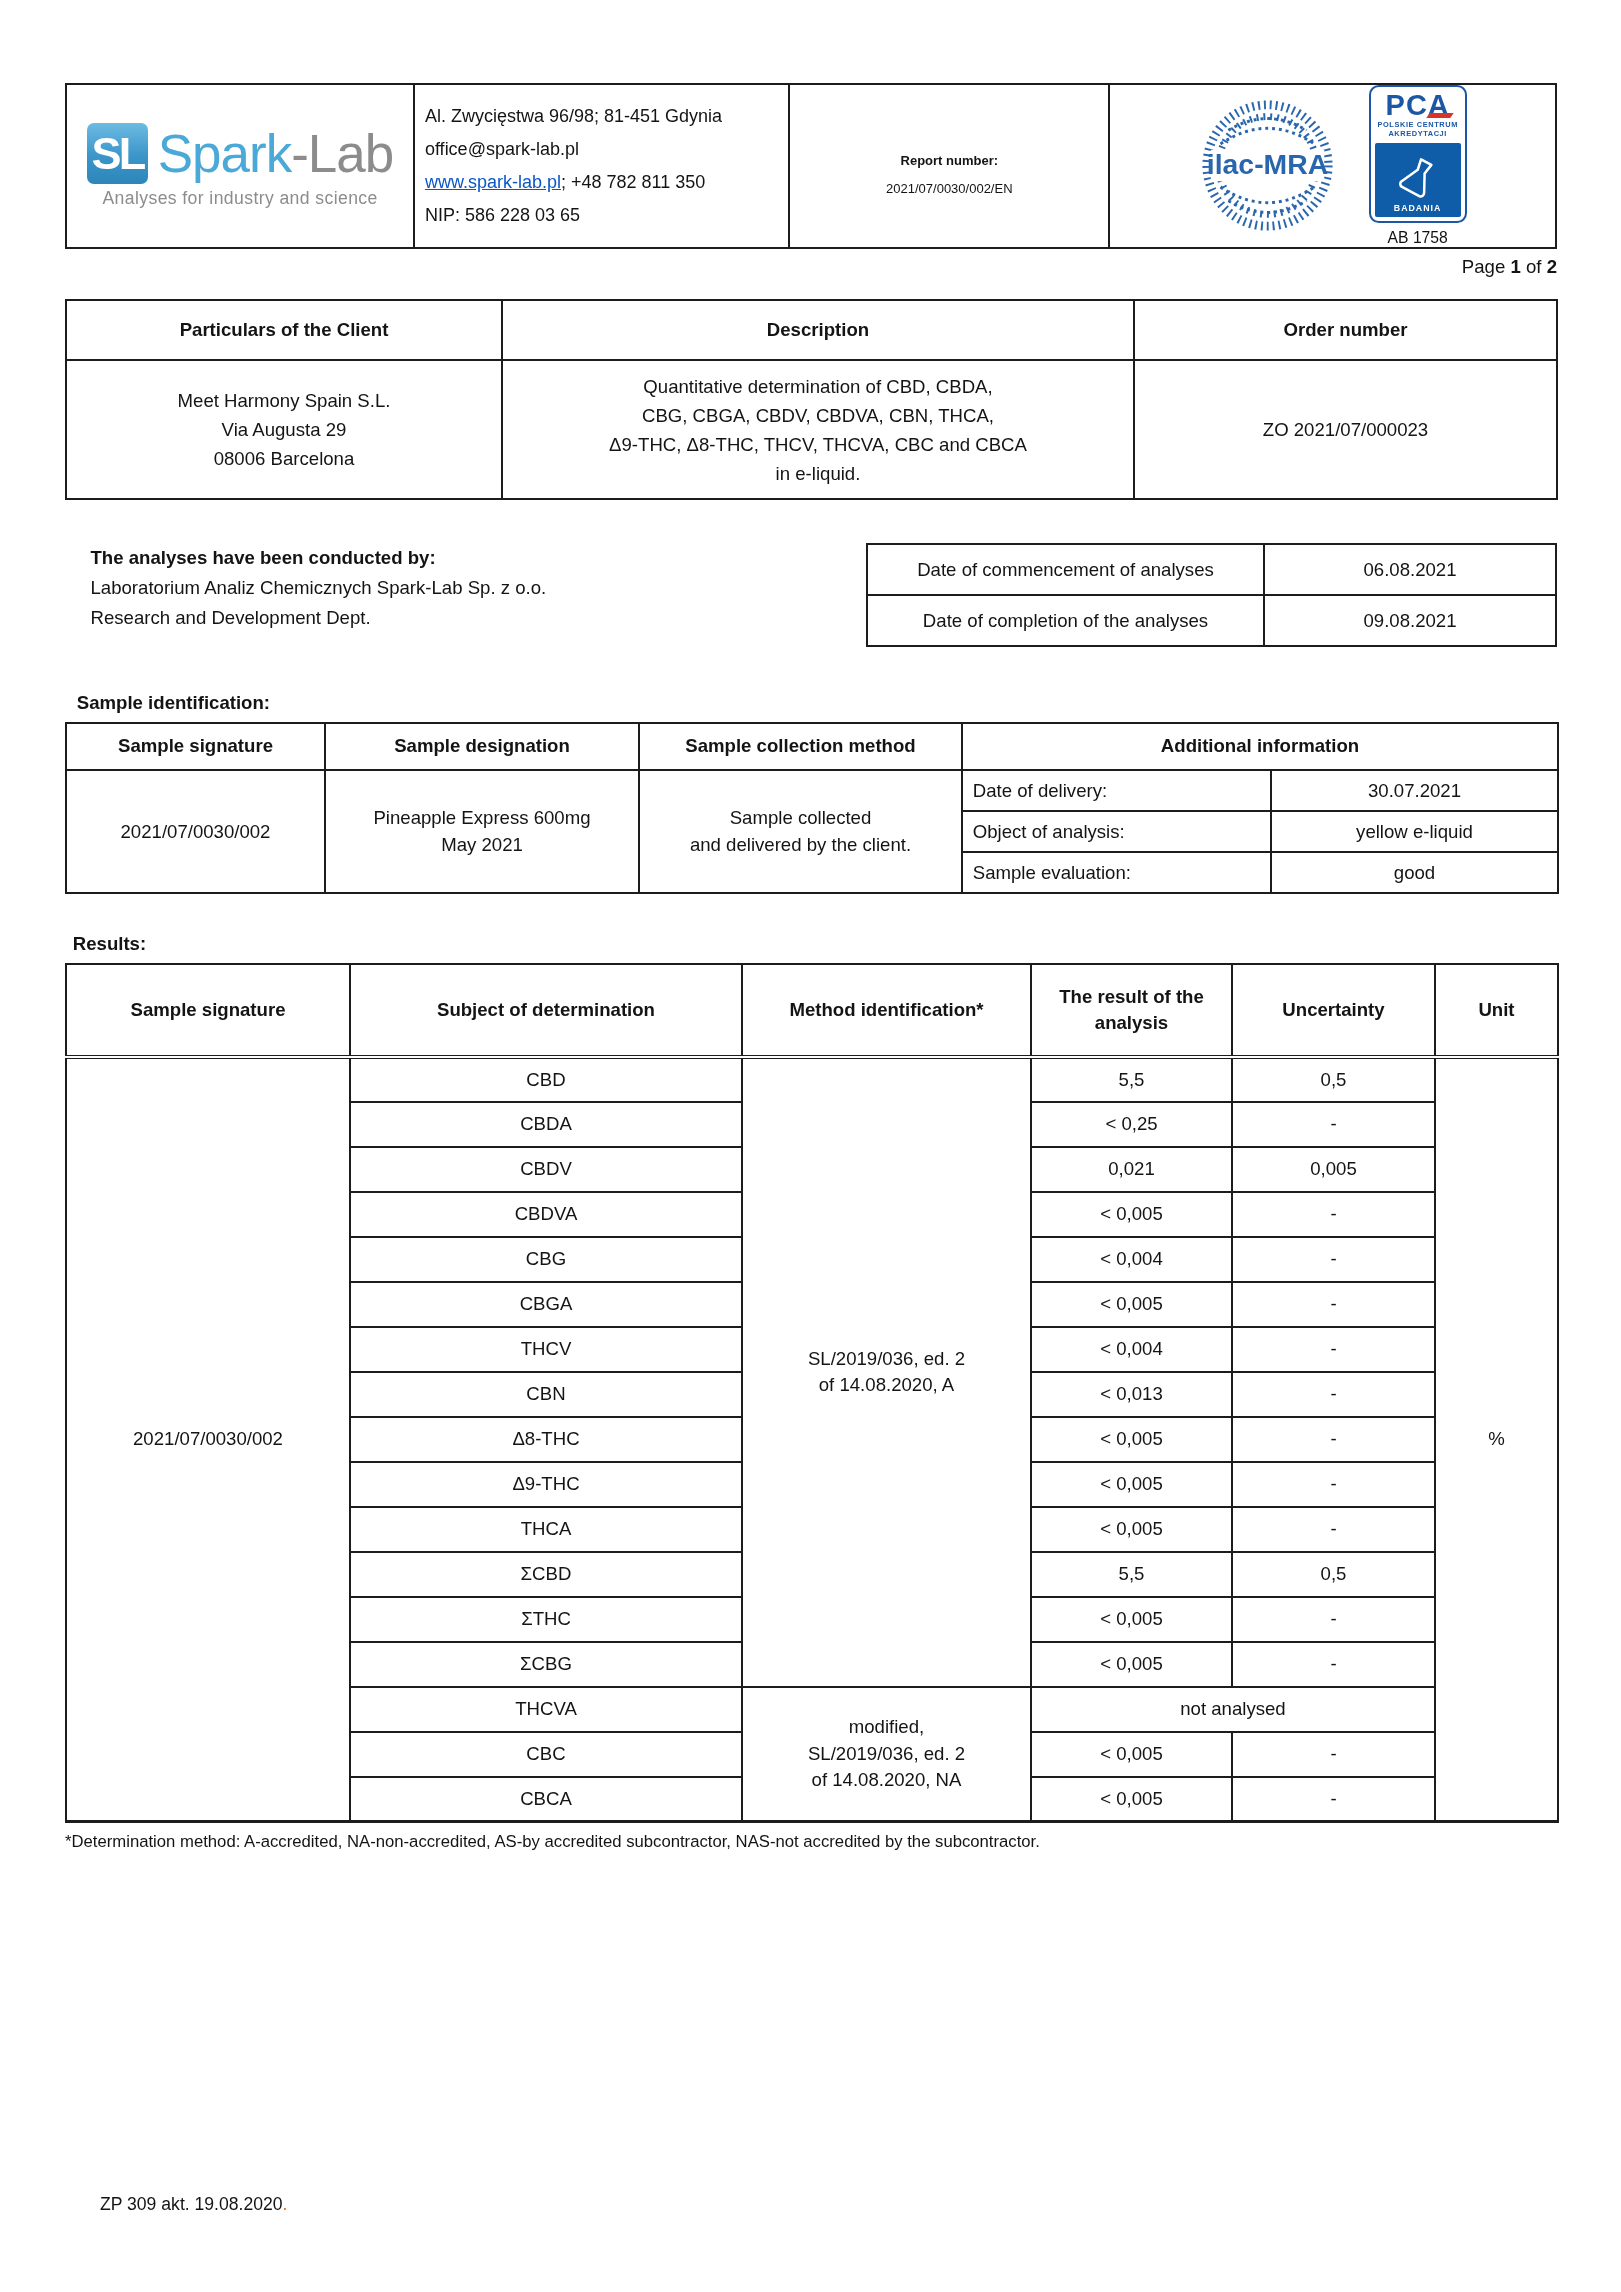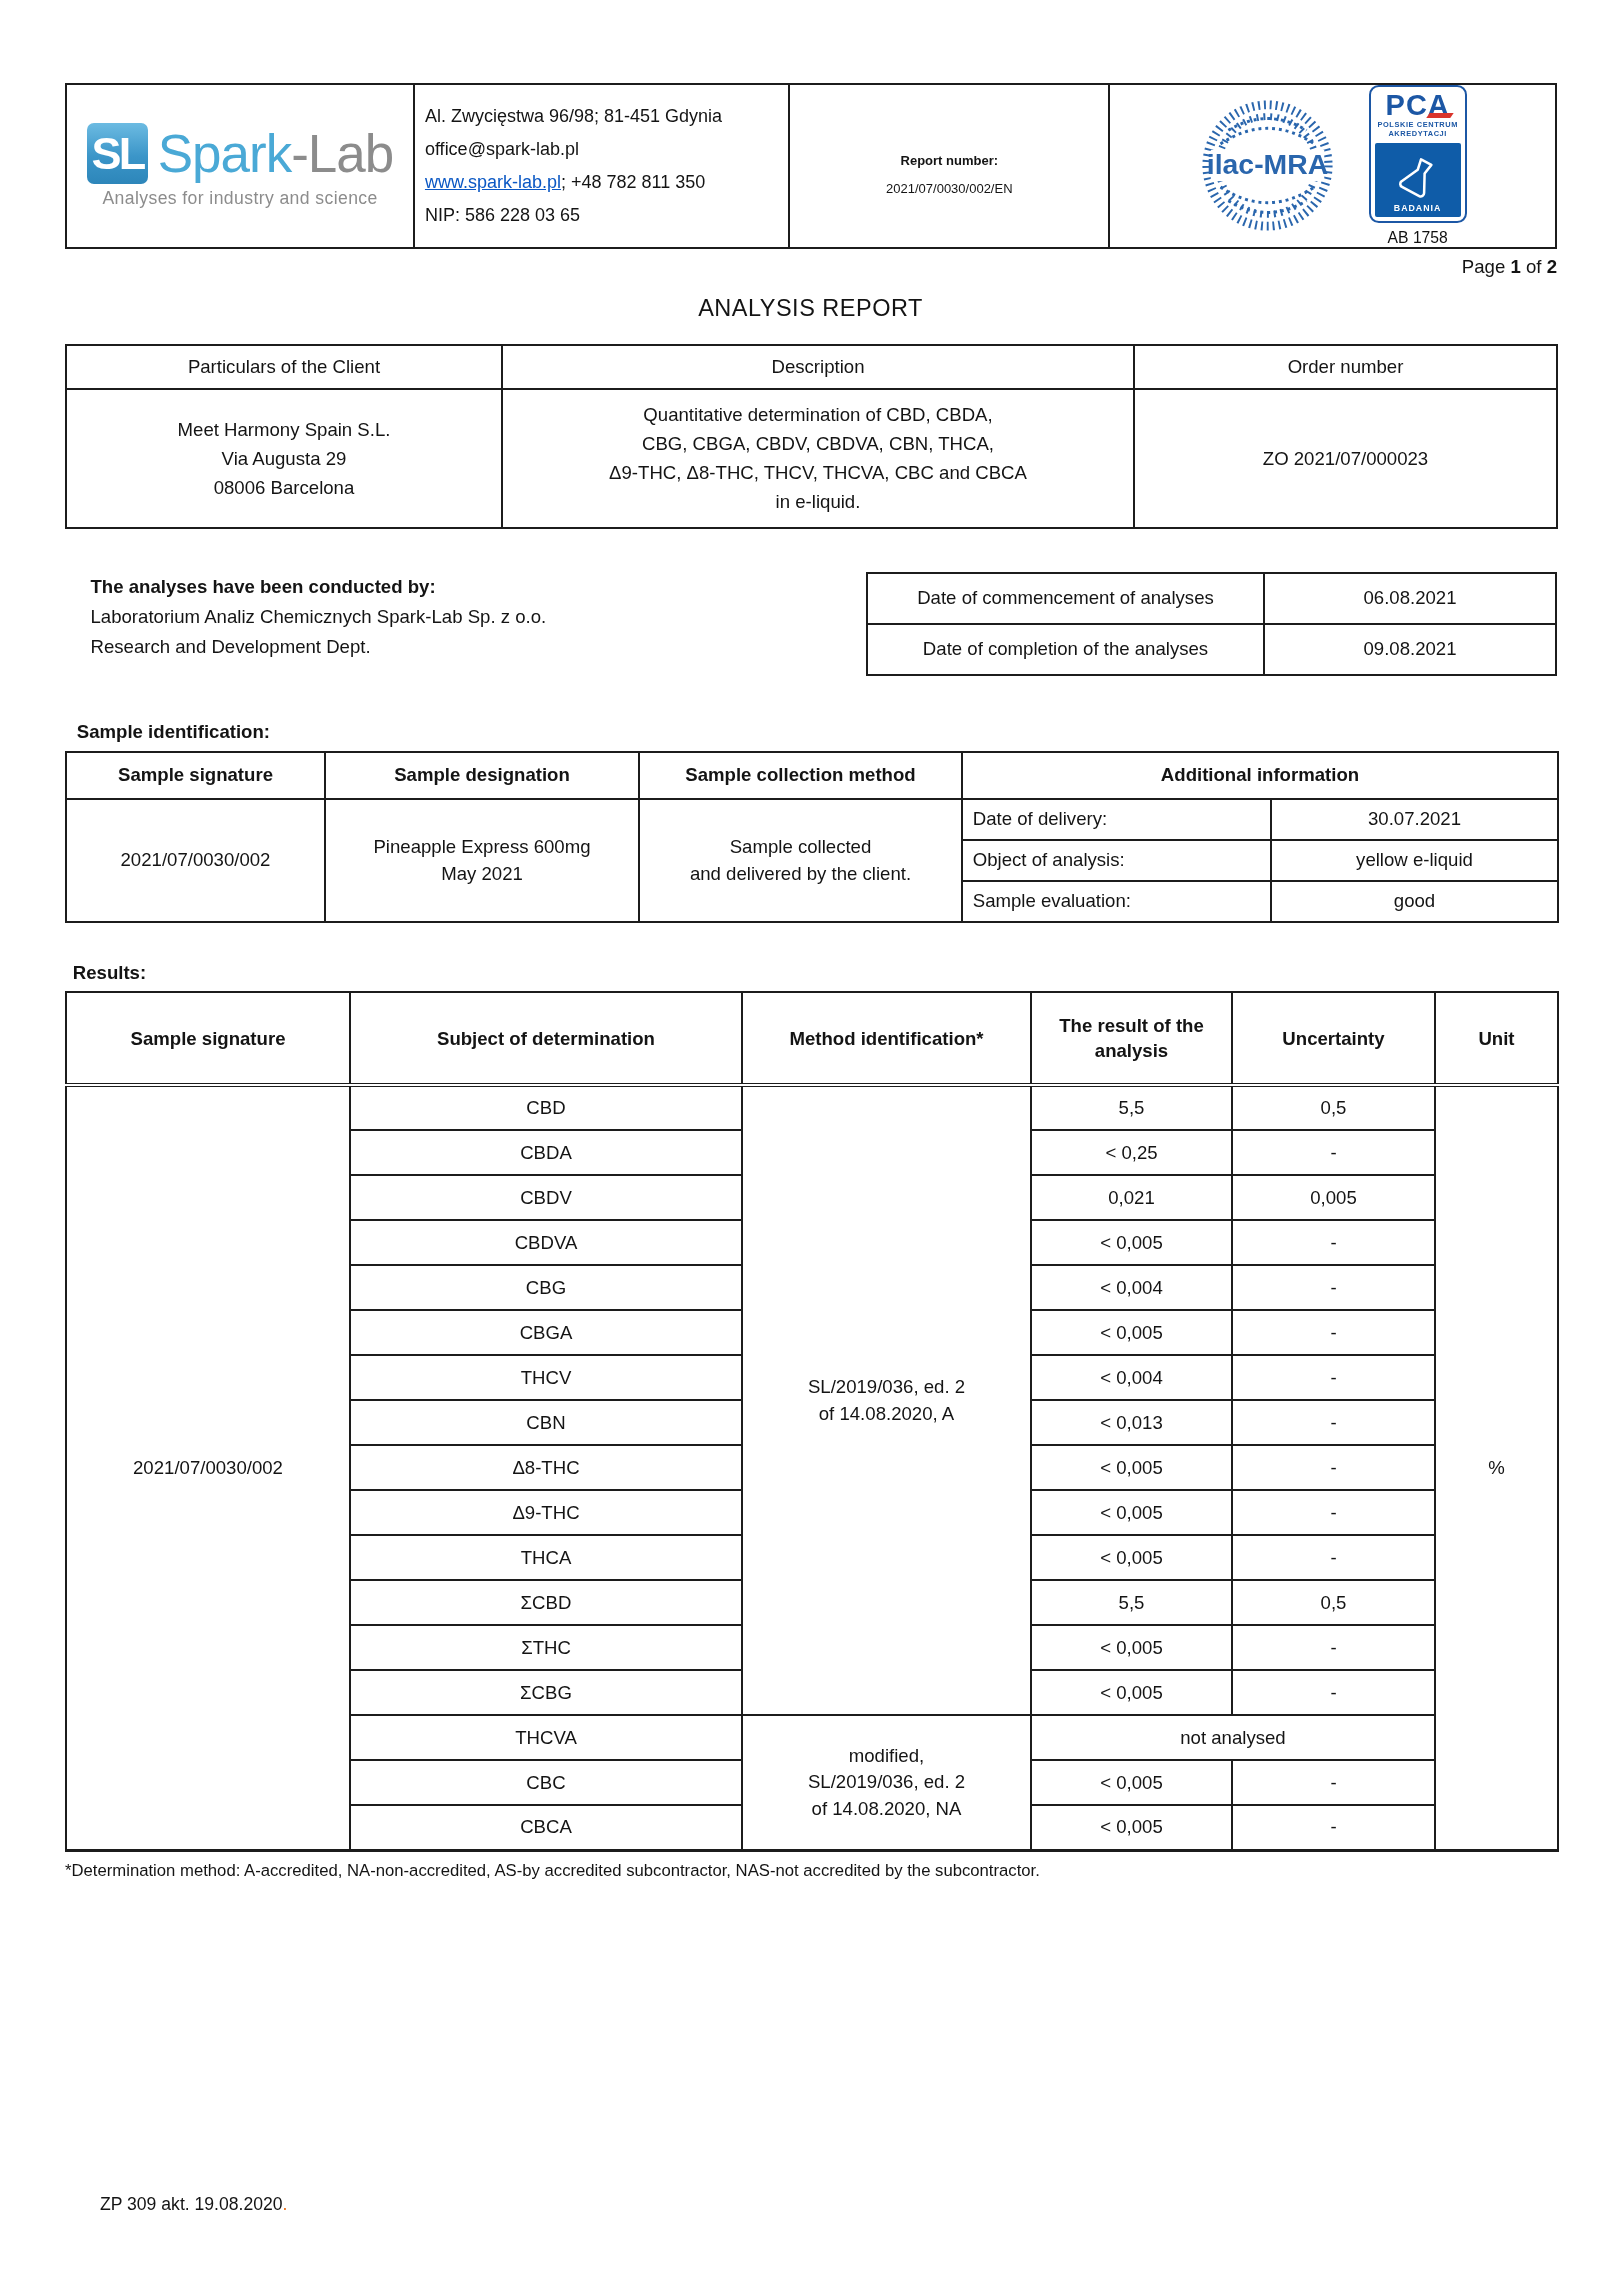--- a/index.html
+++ b/index.html
@@ -38,21 +38,21 @@
   .badania { color:#fff; font-weight:bold; font-size:8.8px; letter-spacing:1px; }
   .ab-number { font-size:15.7px; color:#111; margin-top:5.9px; }
 
   .page-label { width:1492px; text-align:right; font-size:18.6px; margin-top:7px; }
   .b { font-weight:bold; }
 
   .doc-title { text-align:center; font-size:23.5px; margin-top:17.6px; letter-spacing:0.5px; }
 
   
   .client-table { width:1492px; margin-top:21.6px; table-layout:fixed; font-size:18.6px; }
-  .client-table th { height:44px; font-weight:normal; }
+  .client-table th { height:60px; font-weight:bold; }
   .client-table td { height:139px; text-align:center; vertical-align:middle; line-height:29px; }
 
   
   .mid-row { display:flex; margin-top:43px; width:1492px; }
   .conducted { margin-left:25.5px; font-size:18.6px; line-height:30px; }
   .dates-table { margin-left:auto; width:689px; table-layout:fixed; font-size:18.6px; align-self:flex-start; }
   .dates-table td { height:51px; text-align:center; vertical-align:middle; }
 
   .section-label { font-weight:bold; font-size:18.6px; }
   .sample-label { margin-top:45px; margin-left:11.8px; }
@@ -135,21 +135,20 @@
         </div>
       </td>
     </tr>
   </tbody>
     </table>
 
   <div class="page-label">
     <span>Page</span>&nbsp;<span class="b">1</span>&nbsp;<span>of</span>&nbsp;<span class="b">2</span>
   </div>
 
-  <div class="doc-title">ANALYSIS REPORT</div>
 
   <table class="client-table bordered">
     <colgroup>
         <col style="width:436px">
         <col style="width:632px">
         <col style="width:423px">
       </colgroup>
     <tbody>
         <tr>
       <th>Particulars of the Client</th>

